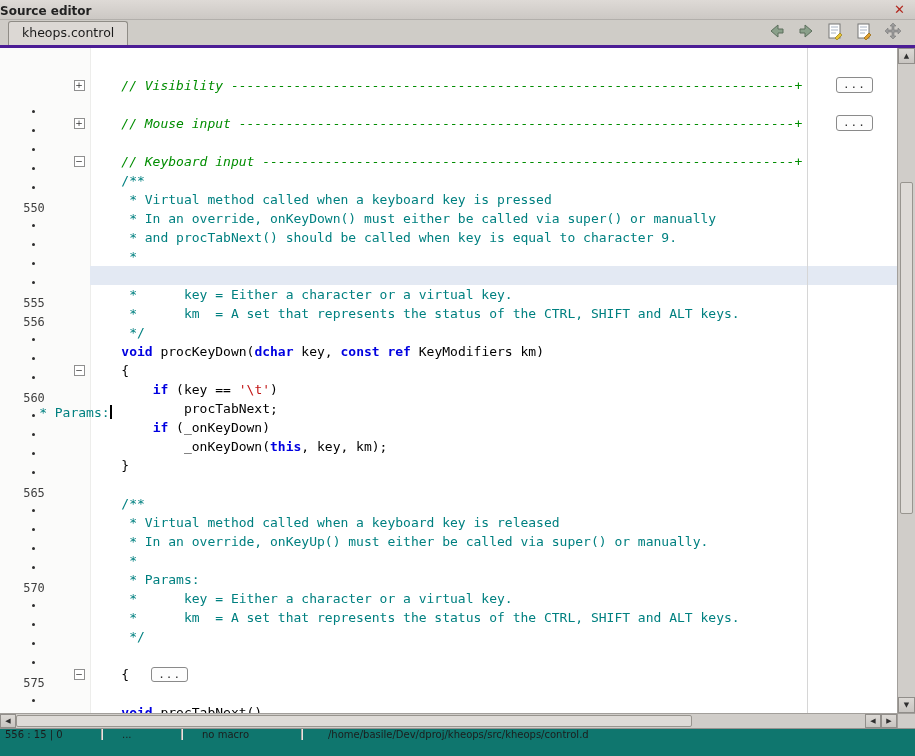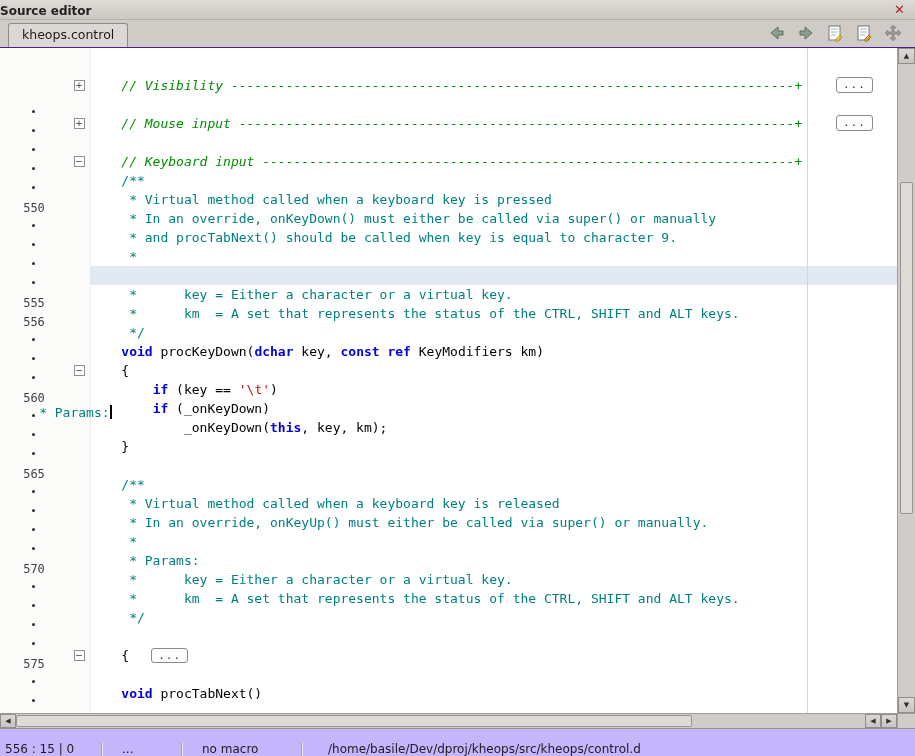--- a/index.html
+++ b/index.html
@@ -8,21 +8,21 @@
 
   
   .titlebar{height:20px;flex:0 0 20px;position:relative;text-align:left;line-height:20px;
             background:linear-gradient(#dedad6,#ccc8c4);border-bottom:1px solid #b2afab;box-sizing:border-box;}
   .title{font-size:12px;font-weight:bold;color:#222;}
   .closebtn{position:absolute;right:5px;top:0;width:16px;line-height:19px;color:#b3271e;
             font-weight:bold;font-size:13px;cursor:default;}
 
   
   .tabbar{height:28px;flex:0 0 28px;display:flex;align-items:flex-end;background:#cfccc7;
-          border-bottom:1px solid #4c1d95;box-sizing:border-box;padding:0 4px;}
+          border-bottom:3px solid #4c1d95;box-sizing:border-box;padding:0 4px;}
   .tab{height:23px;line-height:22px;padding:0 13px;background:#dcd8d4;border:1px solid #8f8c86;
        border-bottom:none;border-radius:3px 3px 0 0;font-size:12.5px;color:#1b1b1b;margin-left:4px;}
   .toolbar{margin-left:auto;display:flex;align-items:center;gap:9px;padding:0 8px 4px 0;}
   .tbtn{width:20px;height:20px;display:flex;align-items:center;justify-content:center;}
 
   
   .main{flex:1;display:flex;min-height:0;background:#fff;}
   .editor-area{flex:1;position:relative;overflow:hidden;background:#fff;}
   .editor-area::before{content:"";position:absolute;left:0;top:0;bottom:0;width:90px;
                        background:#fbfbfa;border-right:1px solid #ededeb;}
@@ -59,22 +59,22 @@
   .hscroll{height:15px;flex:0 0 15px;display:flex;background:#d0cdc9;border-top:1px solid #a29f9b;box-sizing:border-box;}
   .hs-btn{width:16px;flex:0 0 16px;display:flex;align-items:center;justify-content:center;
           background:linear-gradient(#dcd9d5,#c8c5c1);border:1px solid #918e8a;box-sizing:border-box;
           font-size:7px;color:#2f2f2f;}
   .hs-track{flex:1;position:relative;}
   .hthumb{position:absolute;top:1px;bottom:1px;left:0;width:676px;background:#dedbd7;
           border:1px solid #98958f;border-radius:2px;box-sizing:border-box;}
   .corner{width:18px;flex:0 0 18px;background:#d0cdc9;border-left:1px solid #a29f9b;box-sizing:border-box;}
 
   
-  .statusbar{height:28px;flex:0 0 28px;display:flex;align-items:flex-end;background:#c4b5fd;
-             border-top:1px solid #969390;font-size:12px;color:#1c1c1c;box-sizing:border-box;}
+  .statusbar{height:28px;flex:0 0 28px;display:flex;align-items:flex-start;background:#0f766e;
+             border-top:1px solid #969390;font-size:10px;color:#1c1c1c;box-sizing:border-box;}
   .status-seg{display:flex;align-items:center;border-right:1px solid #aaa7a3;box-shadow:1px 0 0 #e9e6e2;}
   .seg-caret{width:102px;padding-left:5px;box-sizing:border-box;}
   .seg-extra{width:80px;padding-left:20px;box-sizing:border-box;}
   .seg-macro{width:120px;padding-left:20px;box-sizing:border-box;}
   .seg-path{flex:1;padding-left:26px;border-right:none;}
 </style>
 </head>
 <body>
 
 <div class="window">
@@ -224,20 +224,25 @@
             <div class="code"><span class="pl">    {</span></div>
           </div>
           <div class="ed-row">
             <div class="gut"><span class="dot"></span></div>
             <div class="foldcell"></div>
             <div class="code"><span class="pl">        </span><span class="kw">if</span><span class="pl"> (key </span><span class="op">==</span><span class="pl"> </span><span class="str">'\t'</span><span class="pl">)</span></div>
           </div>
           <div class="ed-row">
             <div class="gut"><span class="dot"></span></div>
             <div class="foldcell"></div>
+            <div class="code"><span class="pl">            procTabNext;</span></div>
+          </div>
+          <div class="ed-row">
+            <div class="gut"><span class="dot"></span></div>
+            <div class="foldcell"></div>
             <div class="code"><span class="pl">        </span><span class="kw">if</span><span class="pl"> (_onKeyDown)</span></div>
           </div>
           <div class="ed-row">
             <div class="gut">565</div>
             <div class="foldcell"></div>
             <div class="code"><span class="pl">            _onKeyDown(</span><span class="kw">this</span><span class="pl">, key, km);</span></div>
           </div>
           <div class="ed-row">
             <div class="gut"><span class="dot"></span></div>
             <div class="foldcell"></div>

